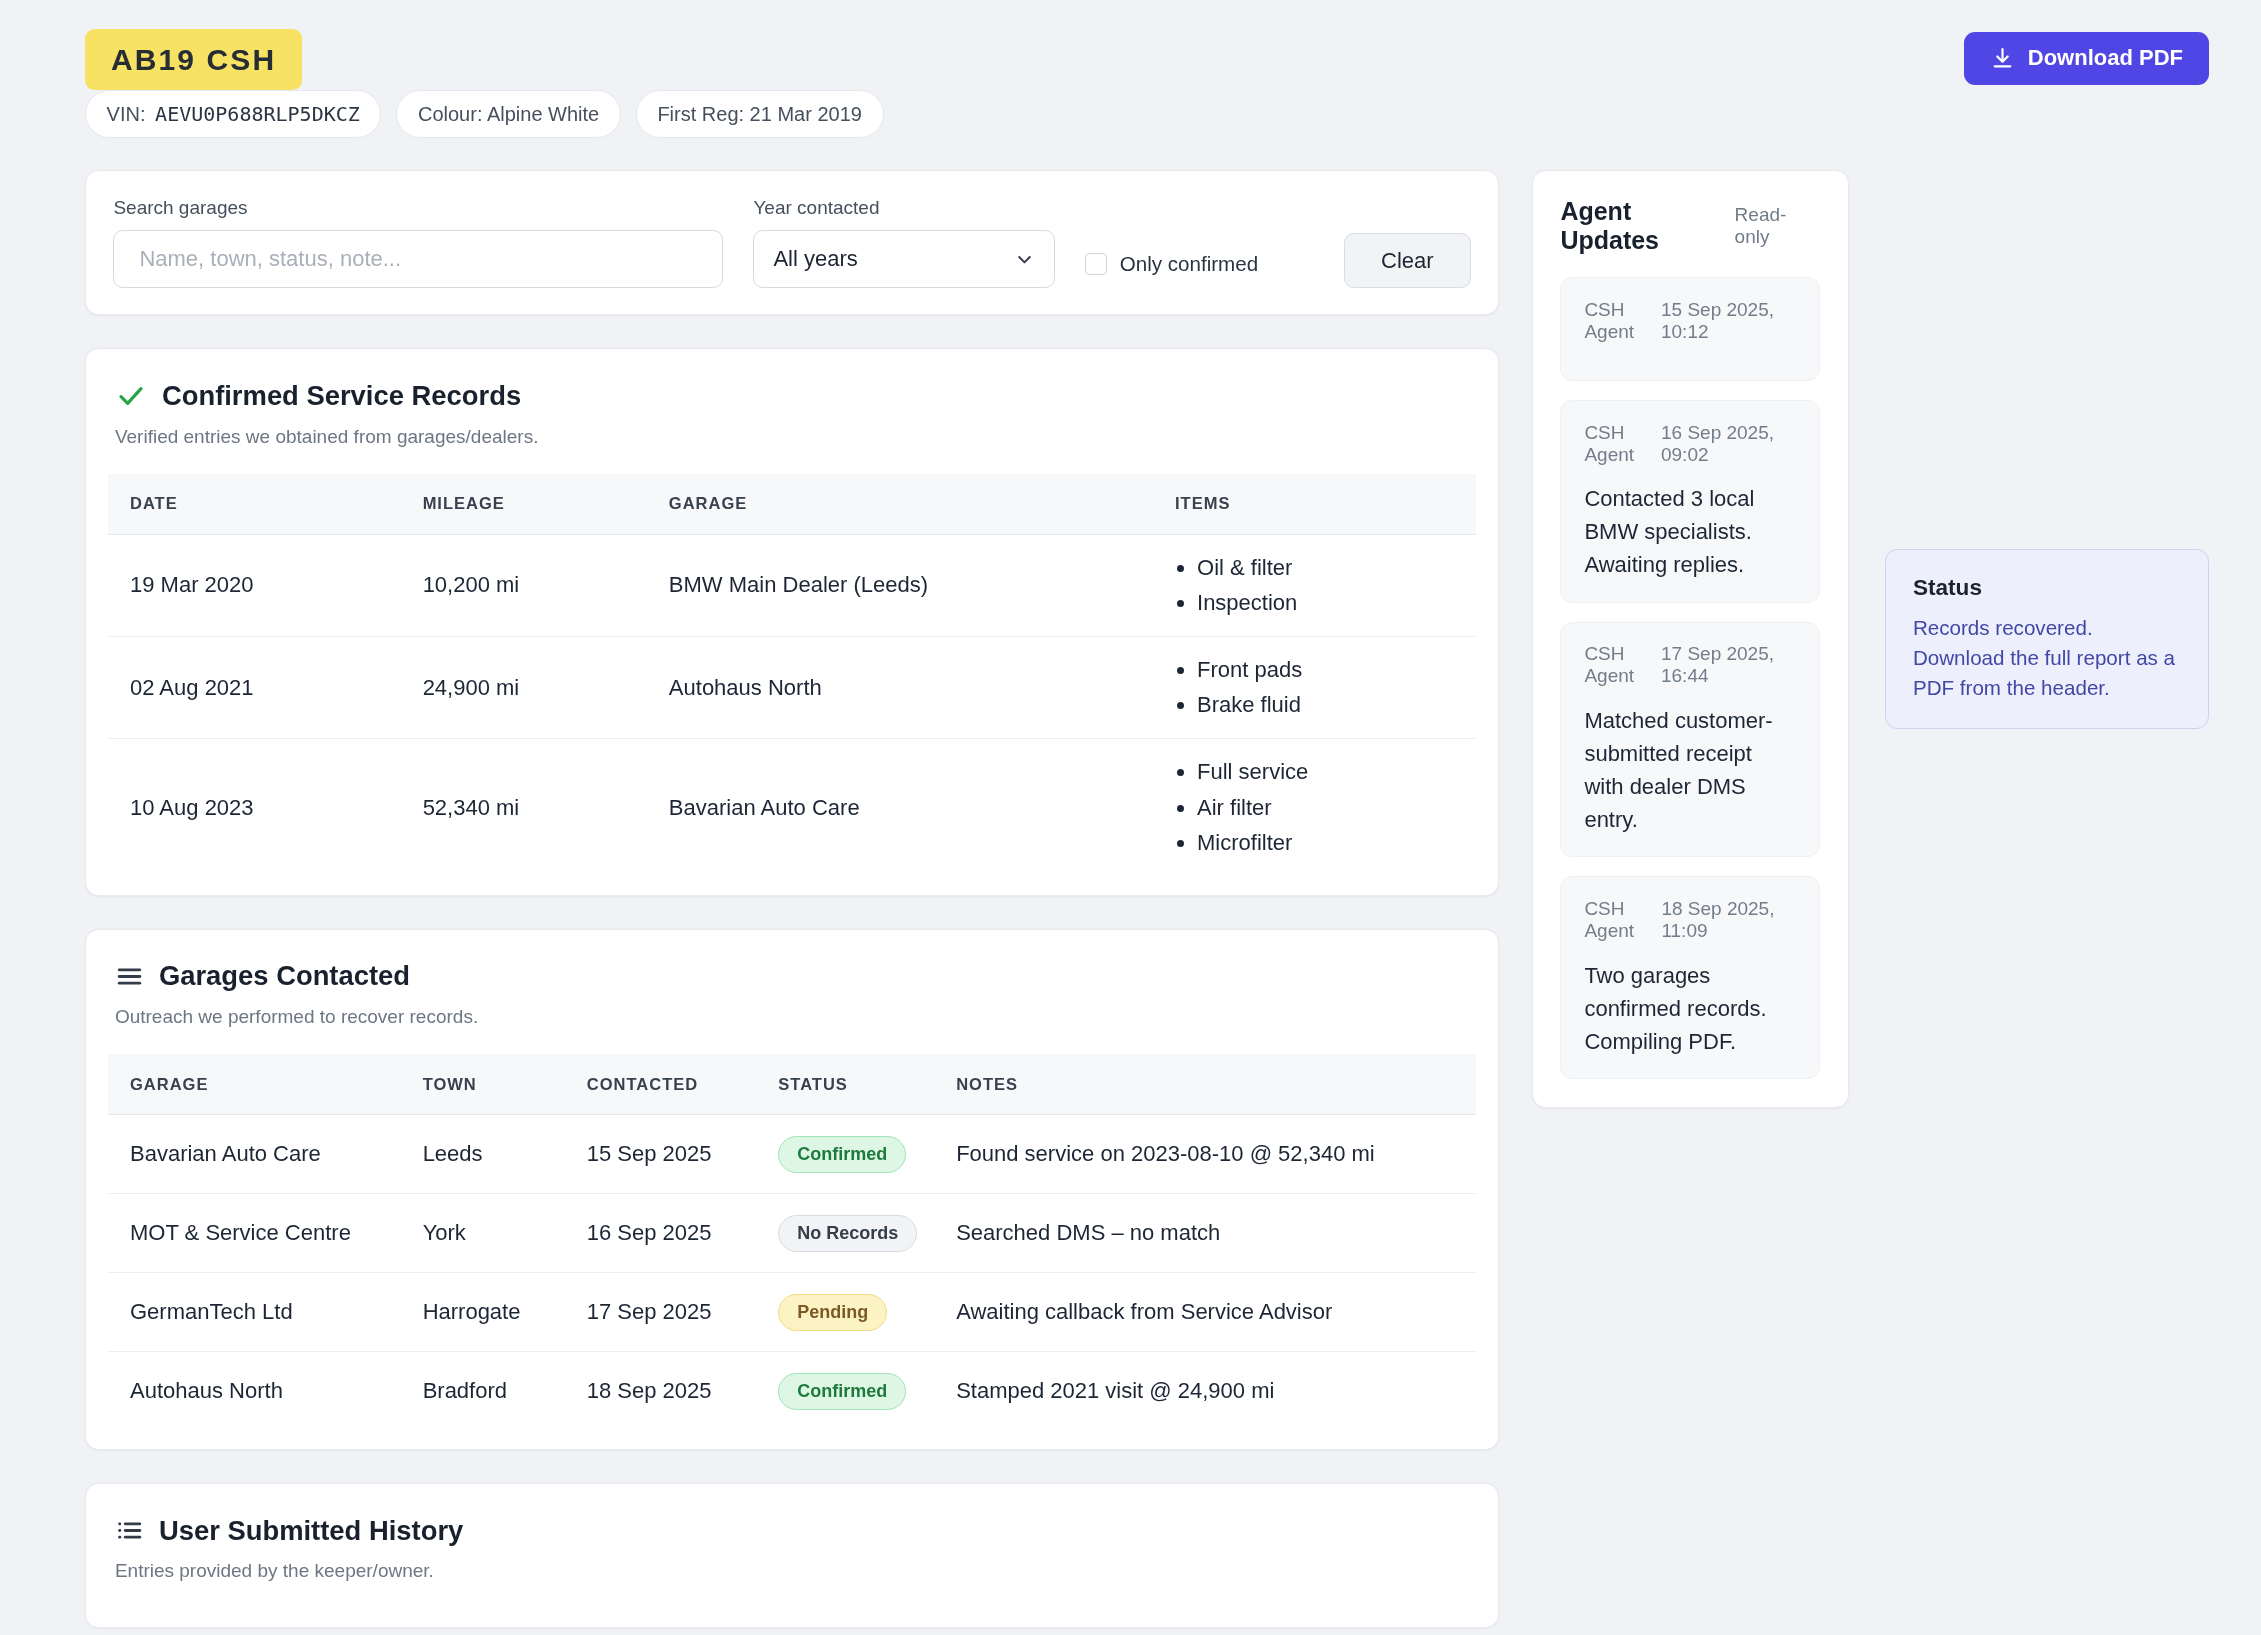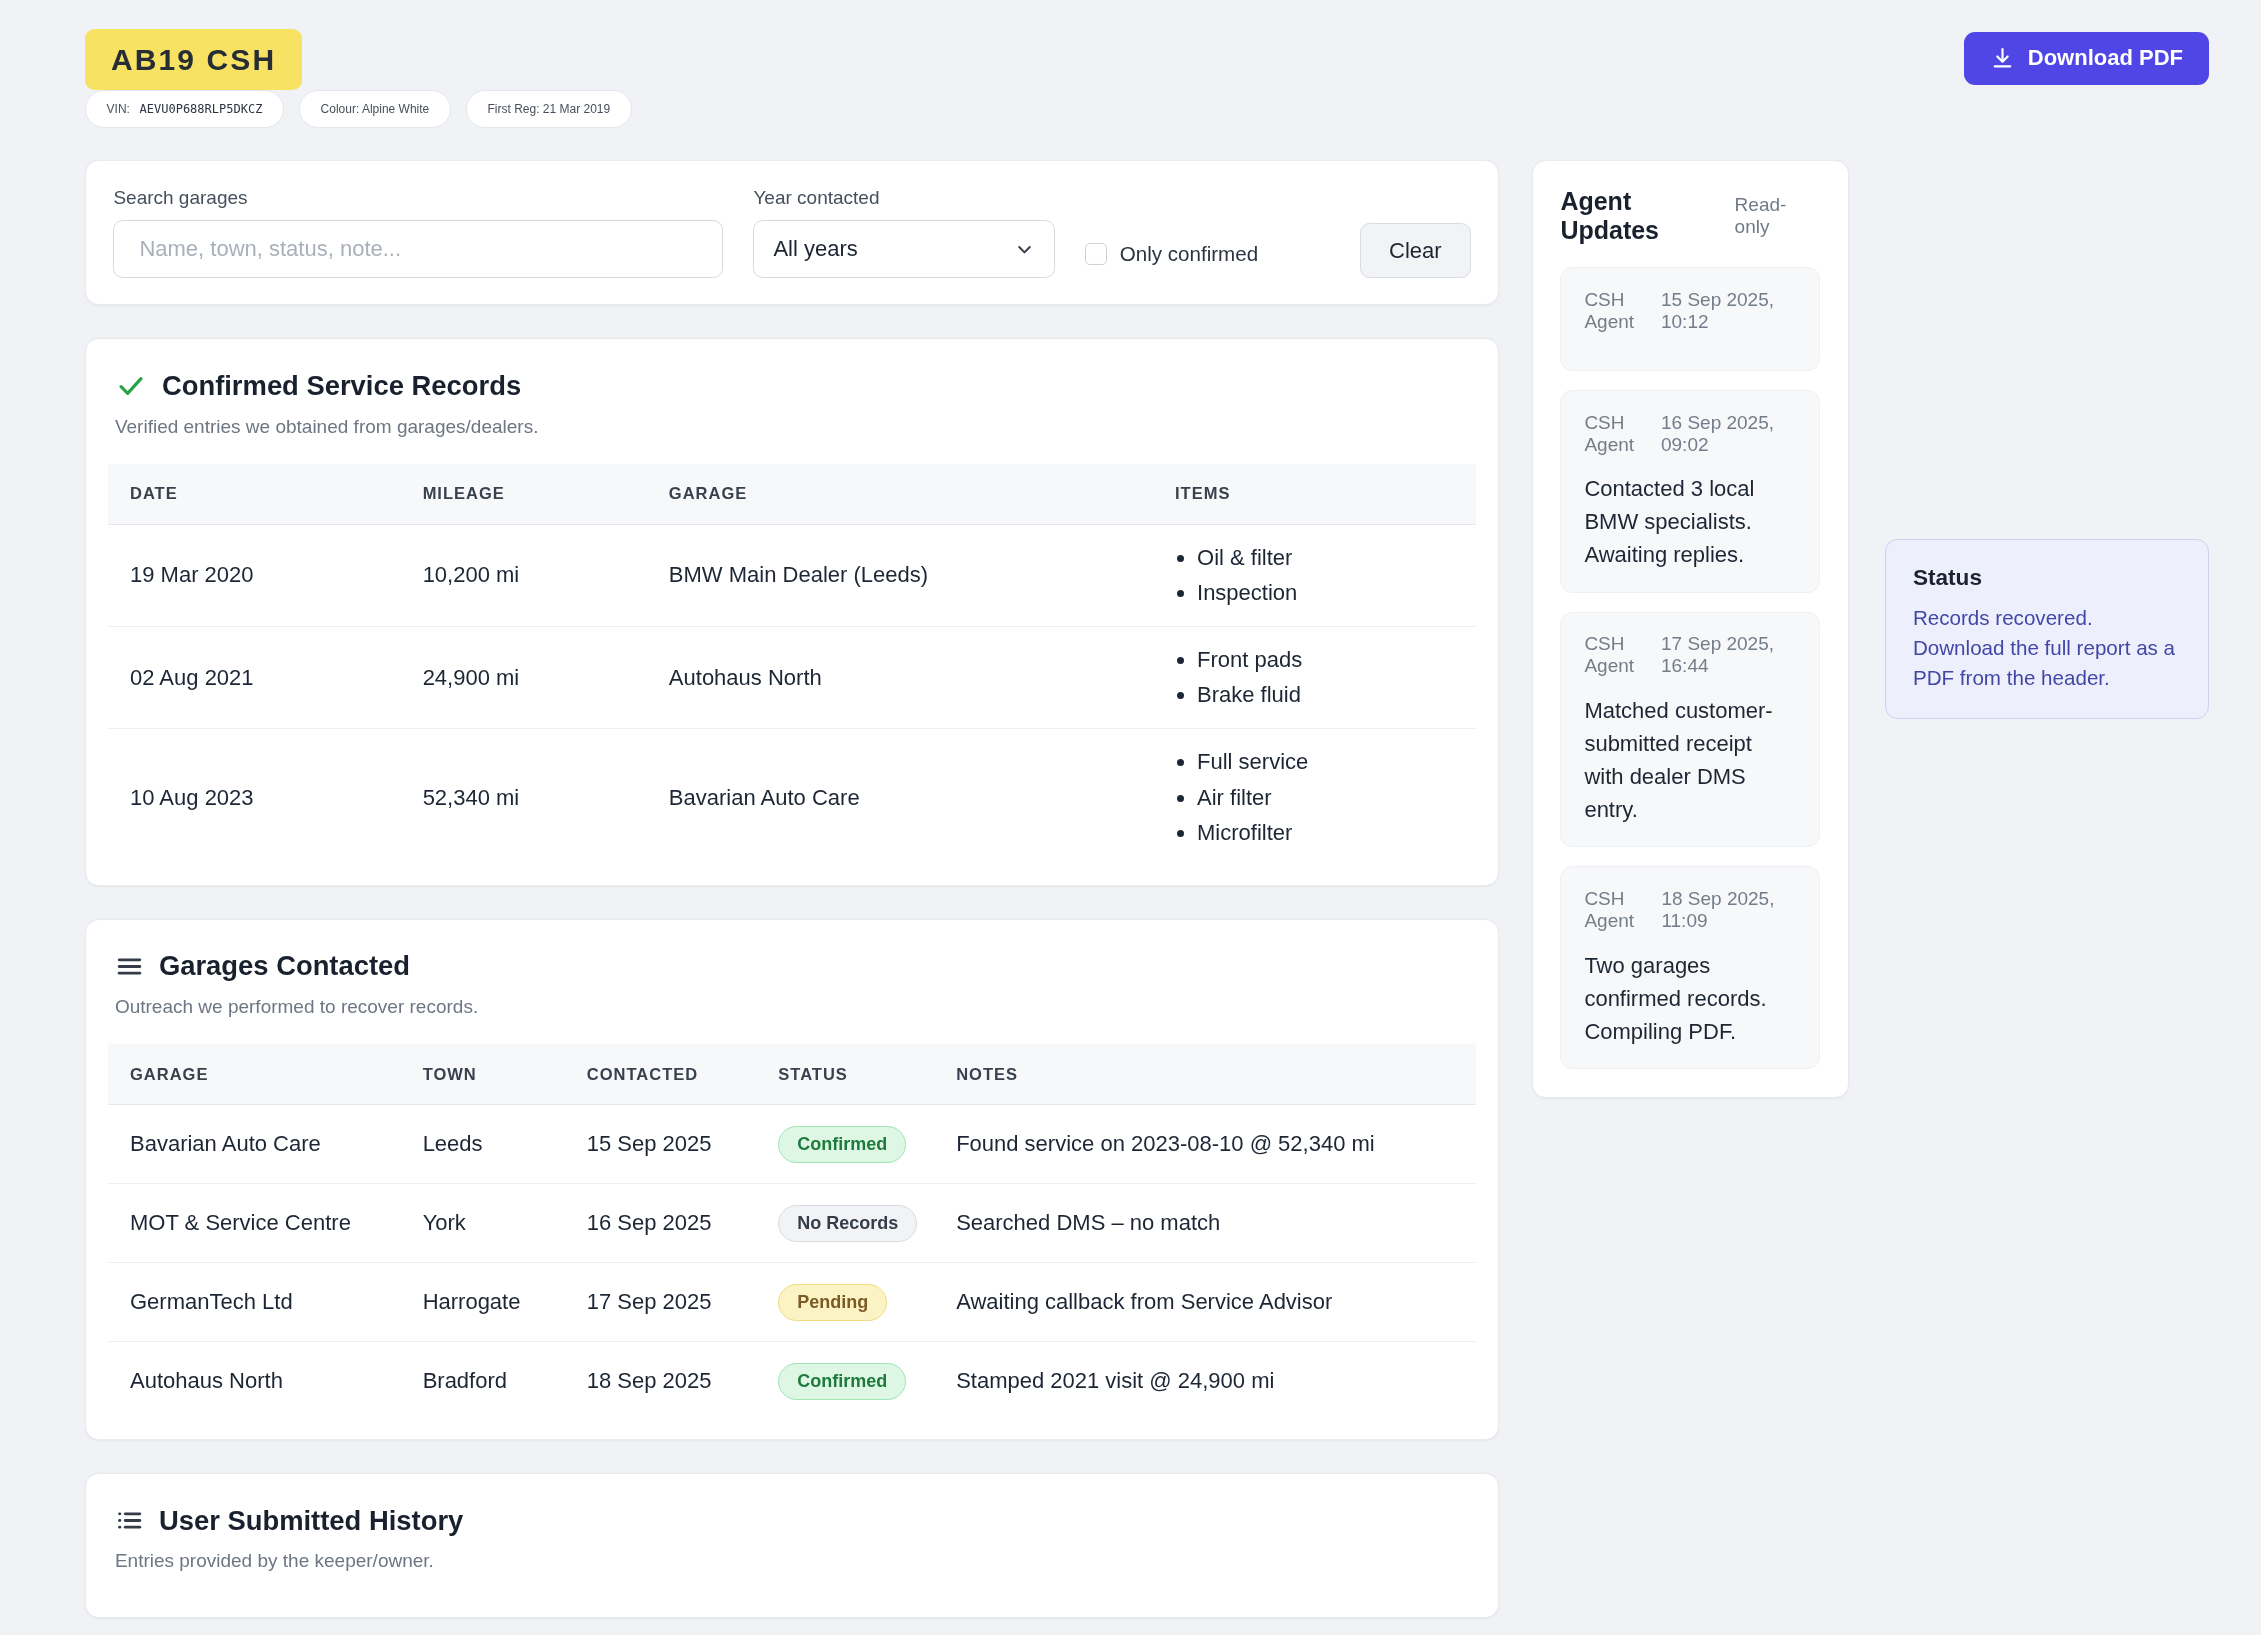--- a/index.html
+++ b/index.html
@@ -16,21 +16,21 @@
   .header-row { display:flex; justify-content:space-between; align-items:flex-start; }
   .plate {
     display:inline-block; background:#f7e264; color:#272d34;
     padding:13.7px 26px; border-radius:9.6px;
     font-size:30px; font-weight:700; letter-spacing:2.1px;
   }
   .veh-title { font-size:37px; font-weight:700; color:#19212e; margin:19px 0 16.5px; }
   .chips { display:flex; gap:15px; }
   .chip {
     background:#fff; border:0.7px solid #e4e7eb; border-radius:685px;
-    padding:11px 20.6px; font-size:12px; color:#46505c;
+    padding:11px 20.6px; font-size:20px; color:#46505c;
     display:flex; align-items:center; gap:9.6px;
   }
   .chip .mono { font-family:"DejaVu Sans Mono",monospace; color:#2a3442; }
   .btn-primary {
     background:#4f46e5; color:#fff; border:none; border-radius:11px;
     font-size:22px; font-weight:600; padding:0 26px; height:53px;
     display:flex; align-items:center; gap:12.3px; cursor:pointer;
     font-family:inherit; margin-top:2.7px;
   }
 
@@ -55,21 +55,21 @@
   .input::placeholder { color:#a9b0b9; }
   .select {
     width:302px; height:58px; border:0.7px solid #d6dae0; border-radius:9.6px;
     display:flex; align-items:center; justify-content:space-between;
     padding:0 18px 0 19px; font-size:22px; color:#1c2431; cursor:pointer; background:#fff;
   }
   .chk { display:flex; align-items:center; gap:12.3px; font-size:20.6px; color:#2b3440; margin-bottom:12.3px; }
   .checkbox { width:22px; height:22px; border:1.4px solid #ccd2d9; border-radius:4.8px; background:#fff; flex:none; cursor:pointer; }
   .clear-btn {
     margin-left:auto; background:#f1f3f5; border:0.7px solid #d9dde2; border-radius:9.6px;
-    height:55px; padding:0 28px; font-size:22px; color:#1c2431; cursor:pointer; font-family:inherit;
+    height:55px; padding:0 36px; font-size:22px; color:#1c2431; cursor:pointer; font-family:inherit;
   }
 
   
   .section-card { padding:25px 22px 19px; }
   .section-head { display:flex; align-items:center; gap:15px; font-size:27.4px; font-weight:700; color:#19212e; margin:5.5px 0 13.7px 6.9px; }
   .section-sub { font-size:19px; color:#6d7683; margin:0 0 26px 6.9px; }
 
   table { width:100%; border-collapse:collapse; table-layout:fixed; }
   thead th {
     background:#f7f8fa; font-size:16.5px; font-weight:700; letter-spacing:1px;

